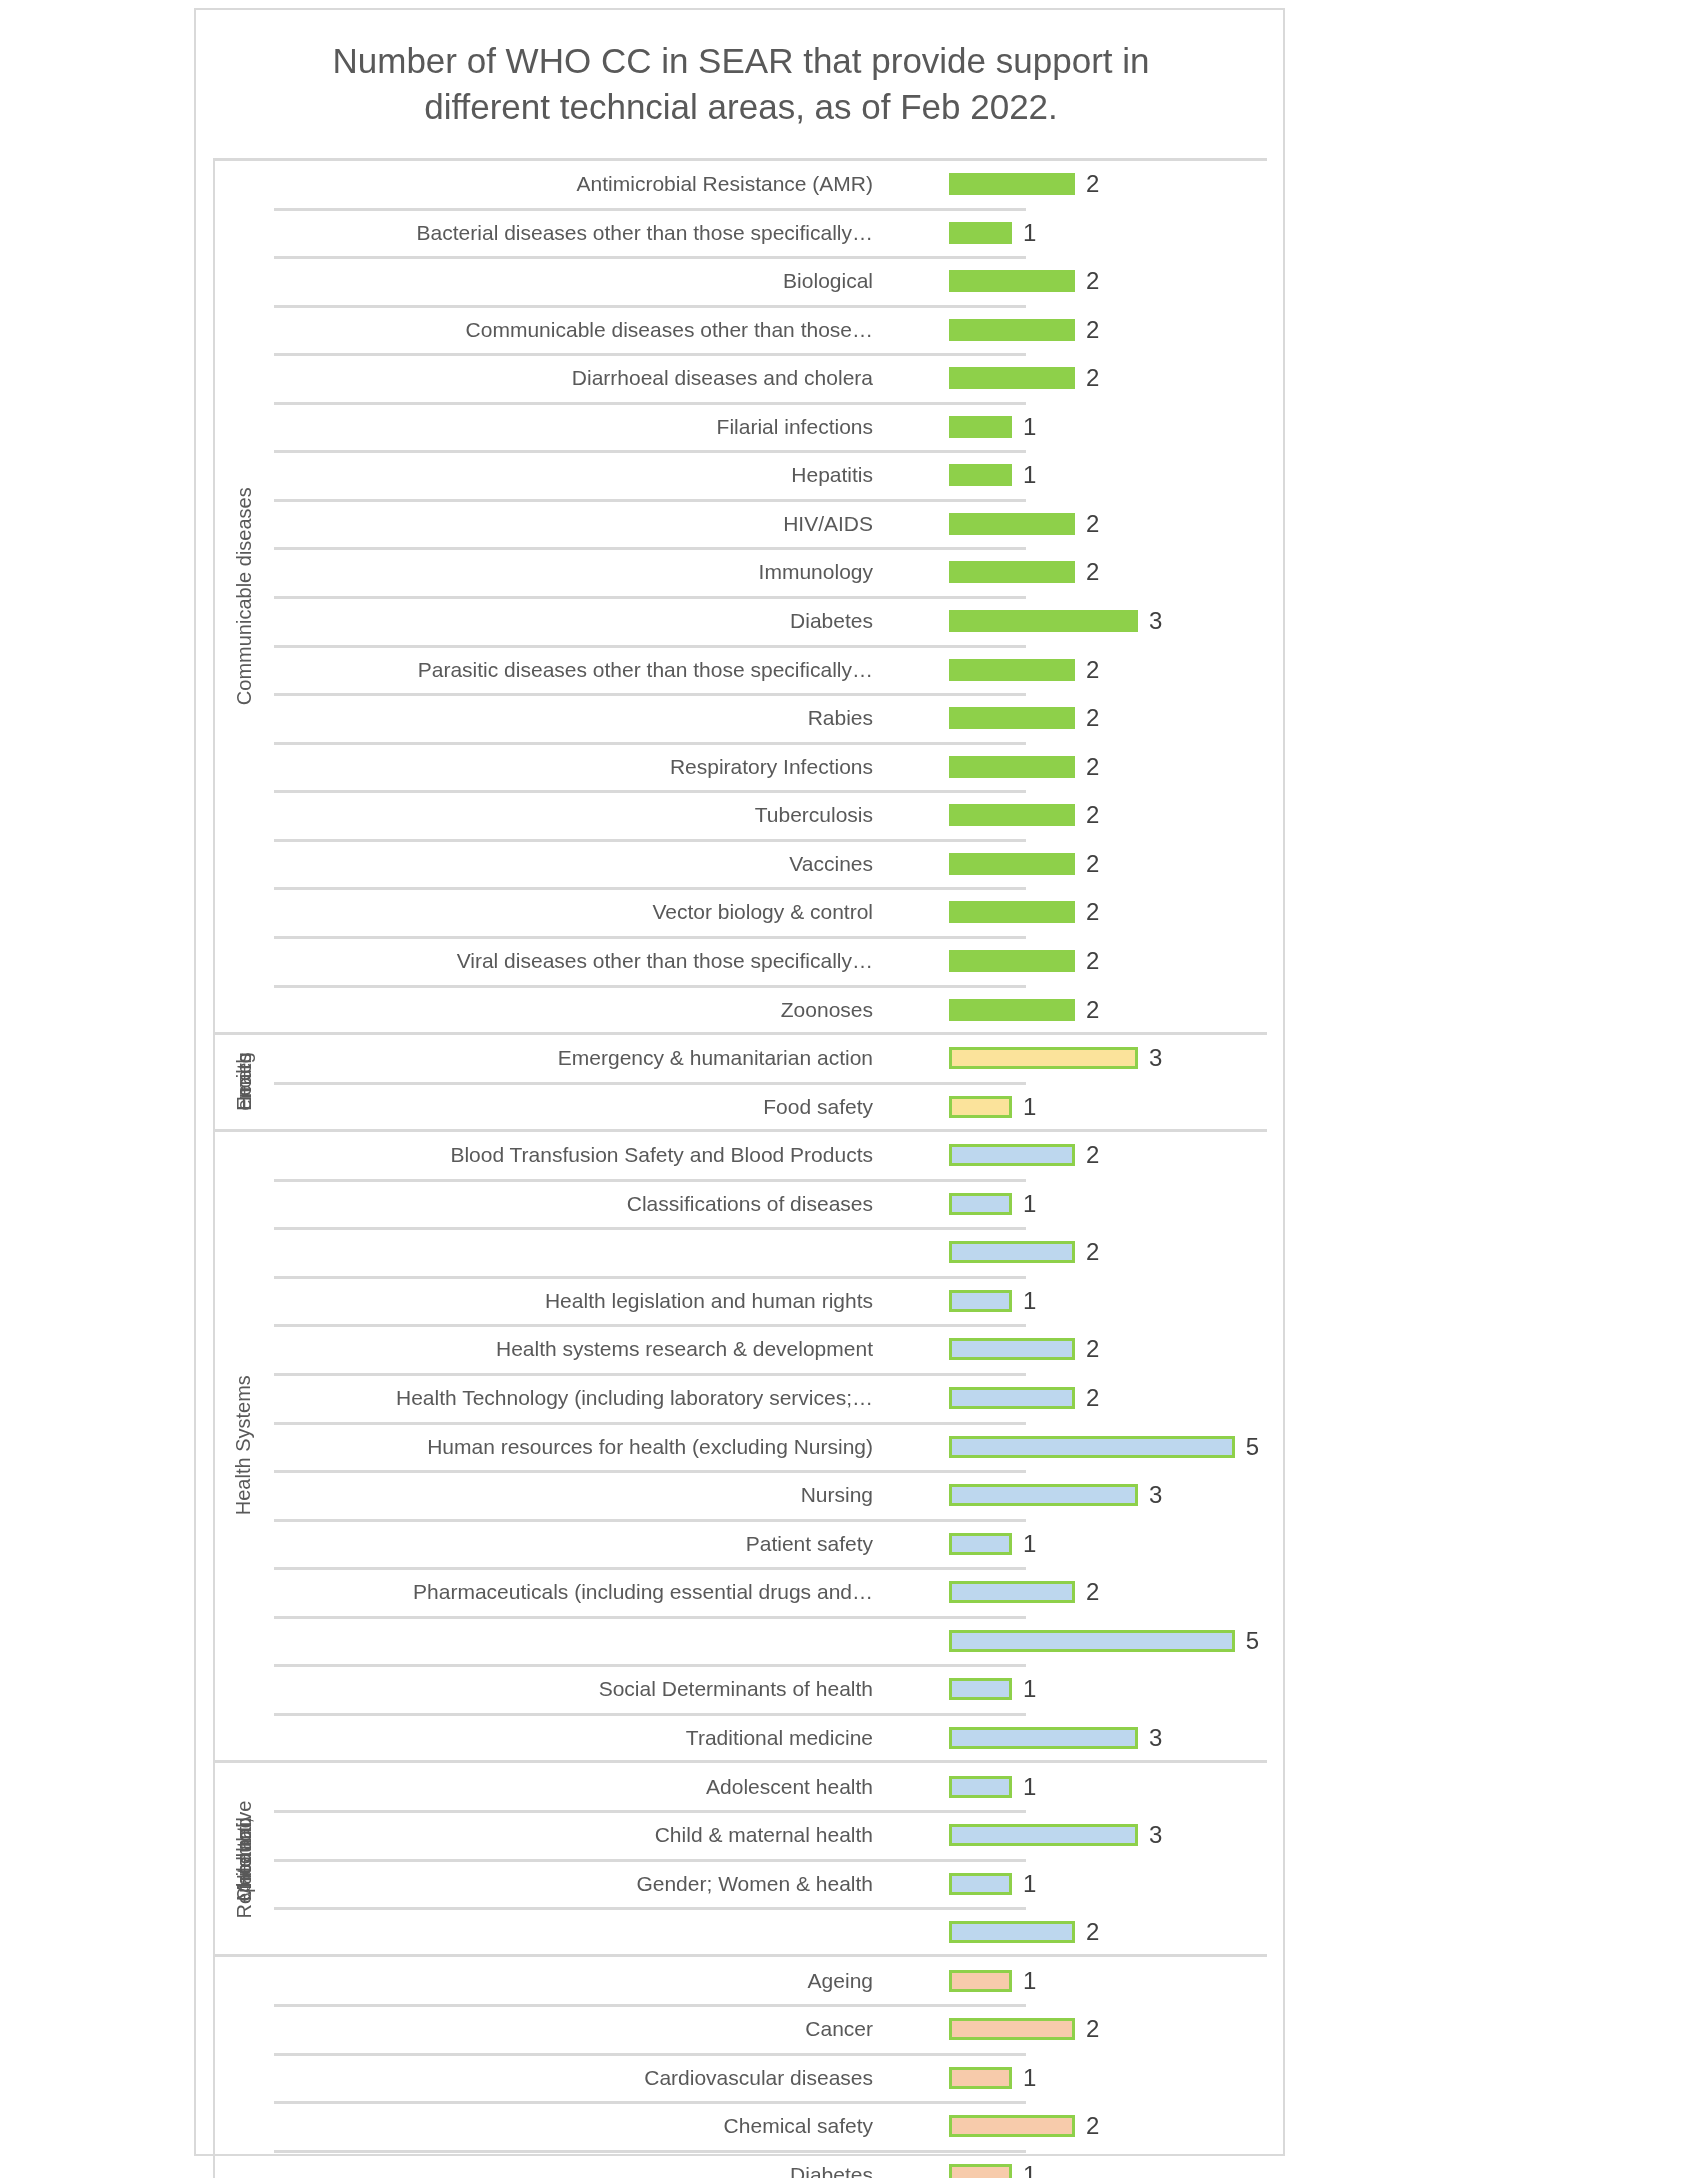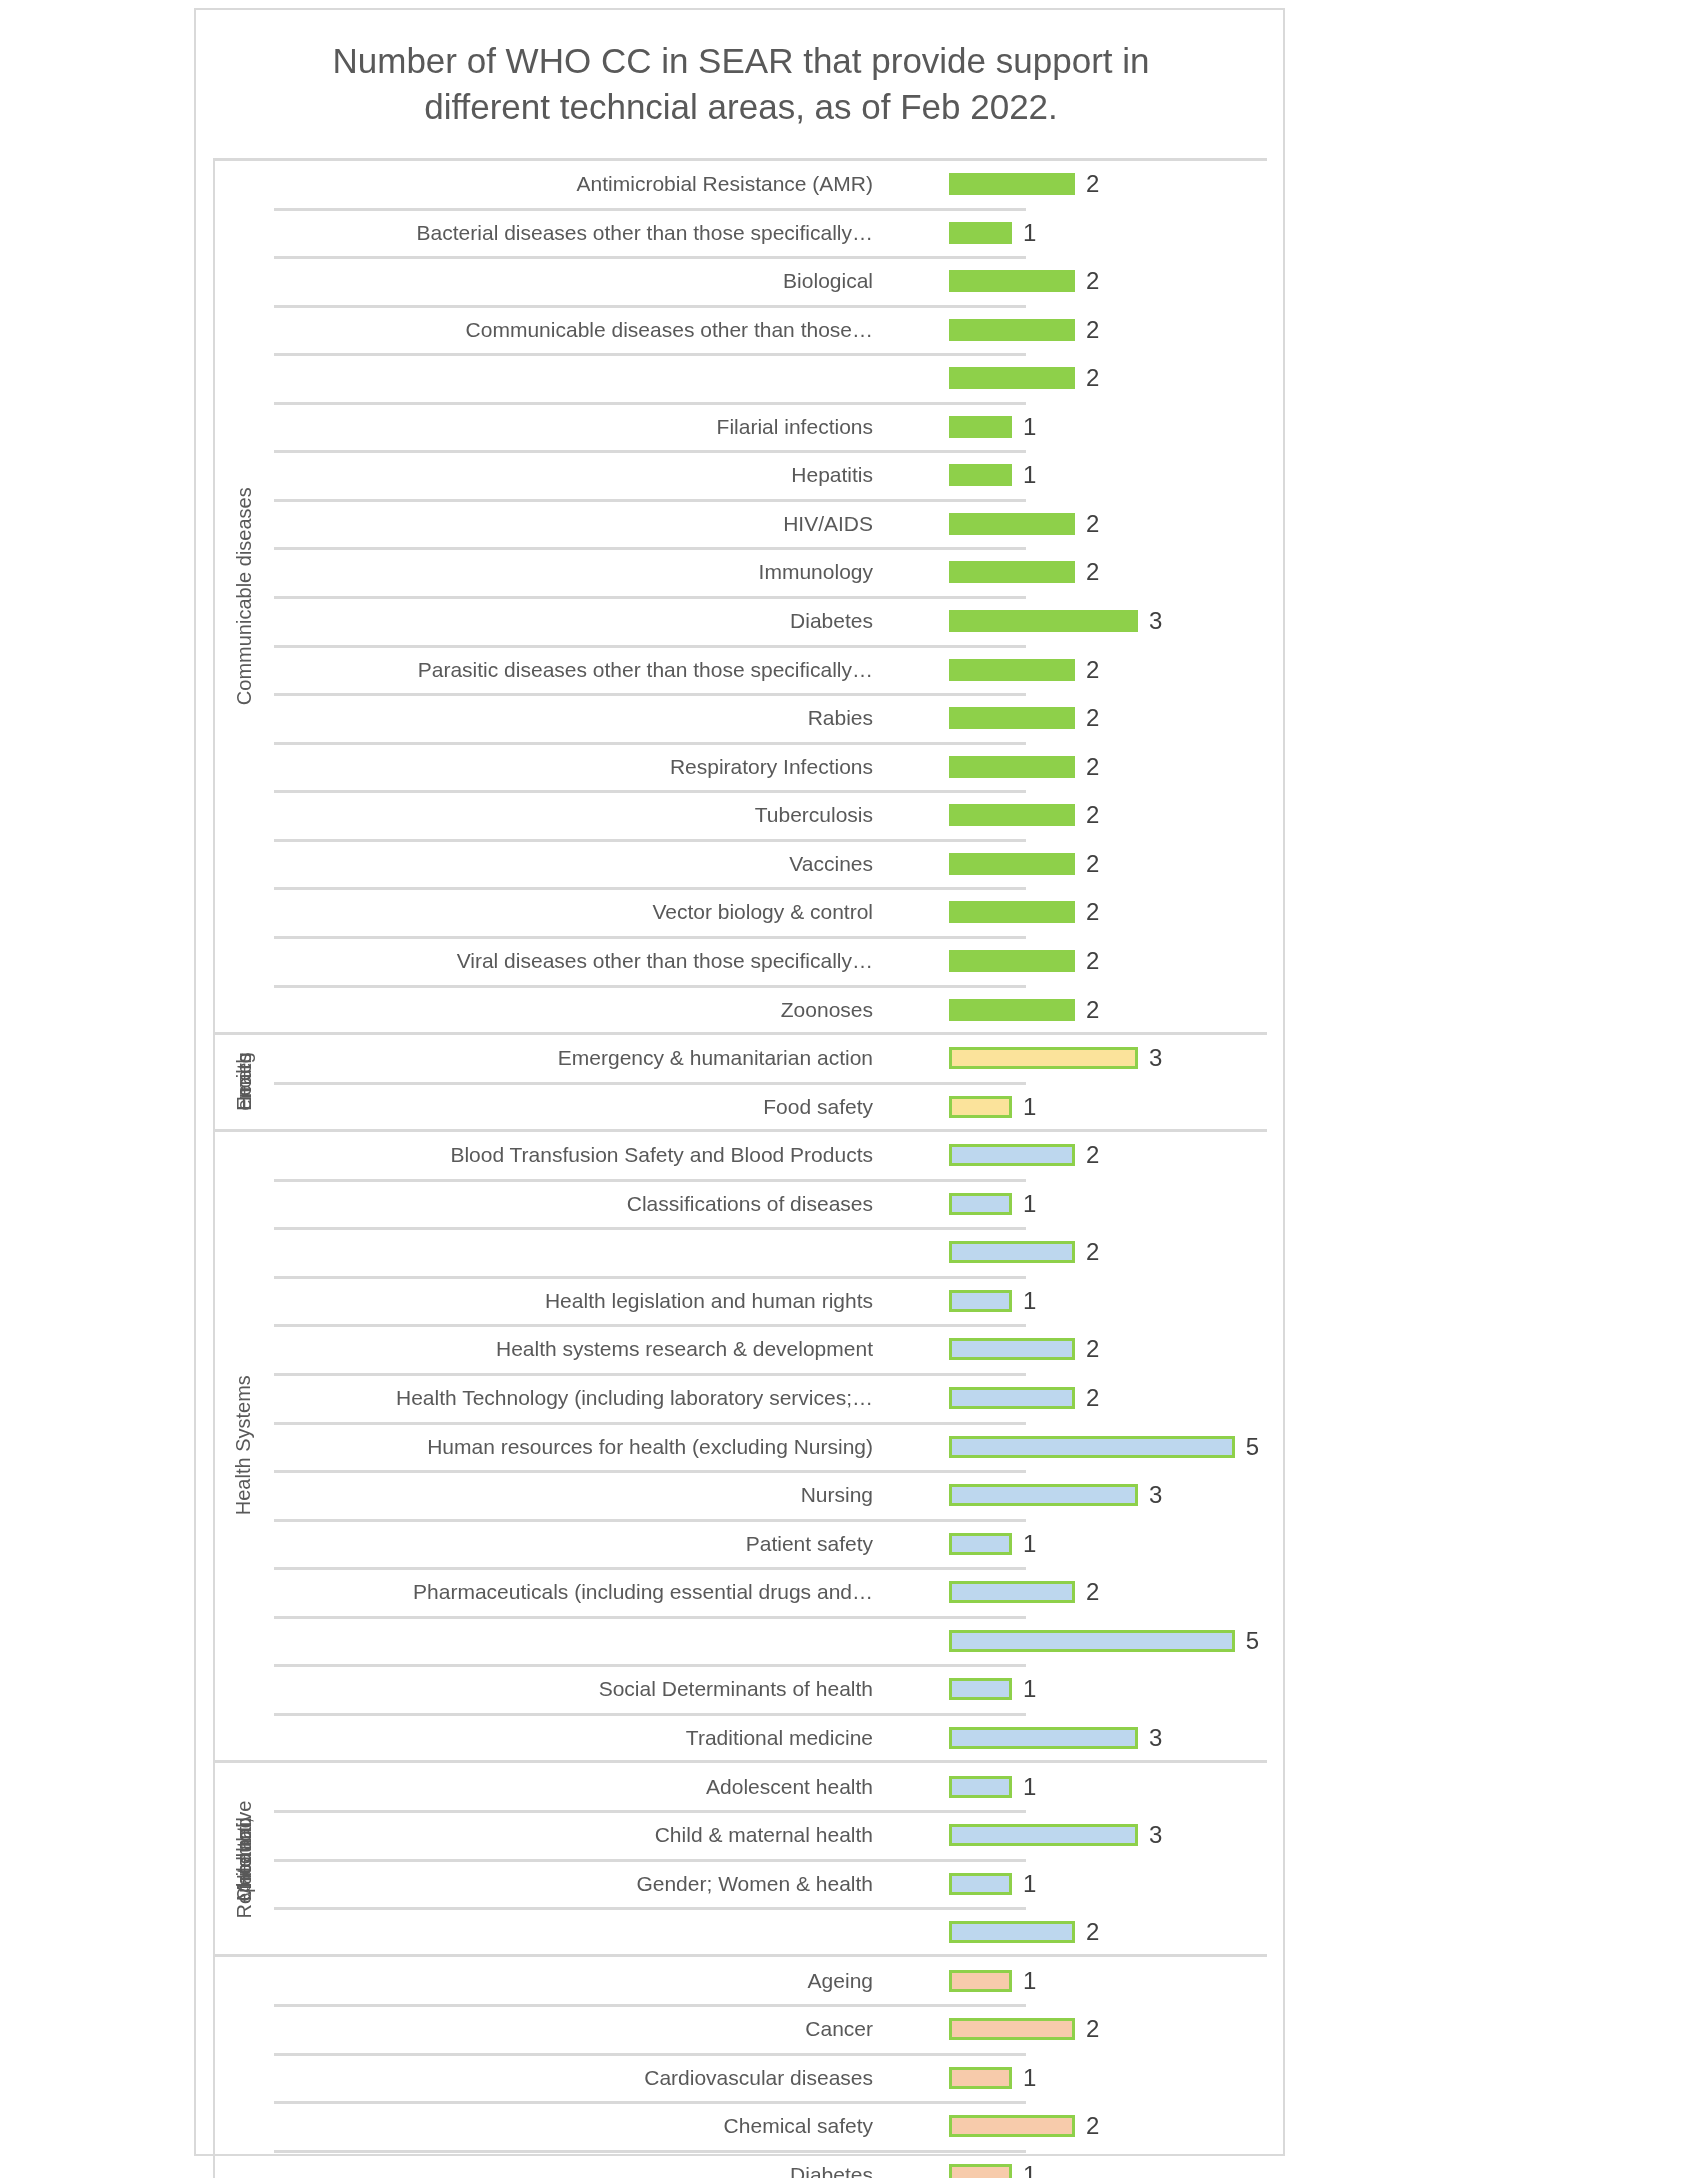--- a/index.html
+++ b/index.html
@@ -196,20 +196,21 @@
         <div class="row" style="top: 146px;">
           <div class="tick"></div>
           <div class="cat-label">Communicable diseases other than those…</div>
           <div class="bar-wrap">
             <div class="bar green" style="width: 126px;"></div>
             <div class="bar-value">2</div>
           </div>
         </div>
         <div class="row" style="top: 194px;">
           <div class="tick"></div>
+          <div class="cat-label">Diarrhoeal diseases and cholera</div>
           <div class="bar-wrap">
             <div class="bar green" style="width: 126px;"></div>
             <div class="bar-value">2</div>
           </div>
         </div>
         <div class="row" style="top: 243px;">
           <div class="tick"></div>
           <div class="cat-label">Filarial infections</div>
           <div class="bar-wrap">
             <div class="bar green" style="width: 63px;"></div>

